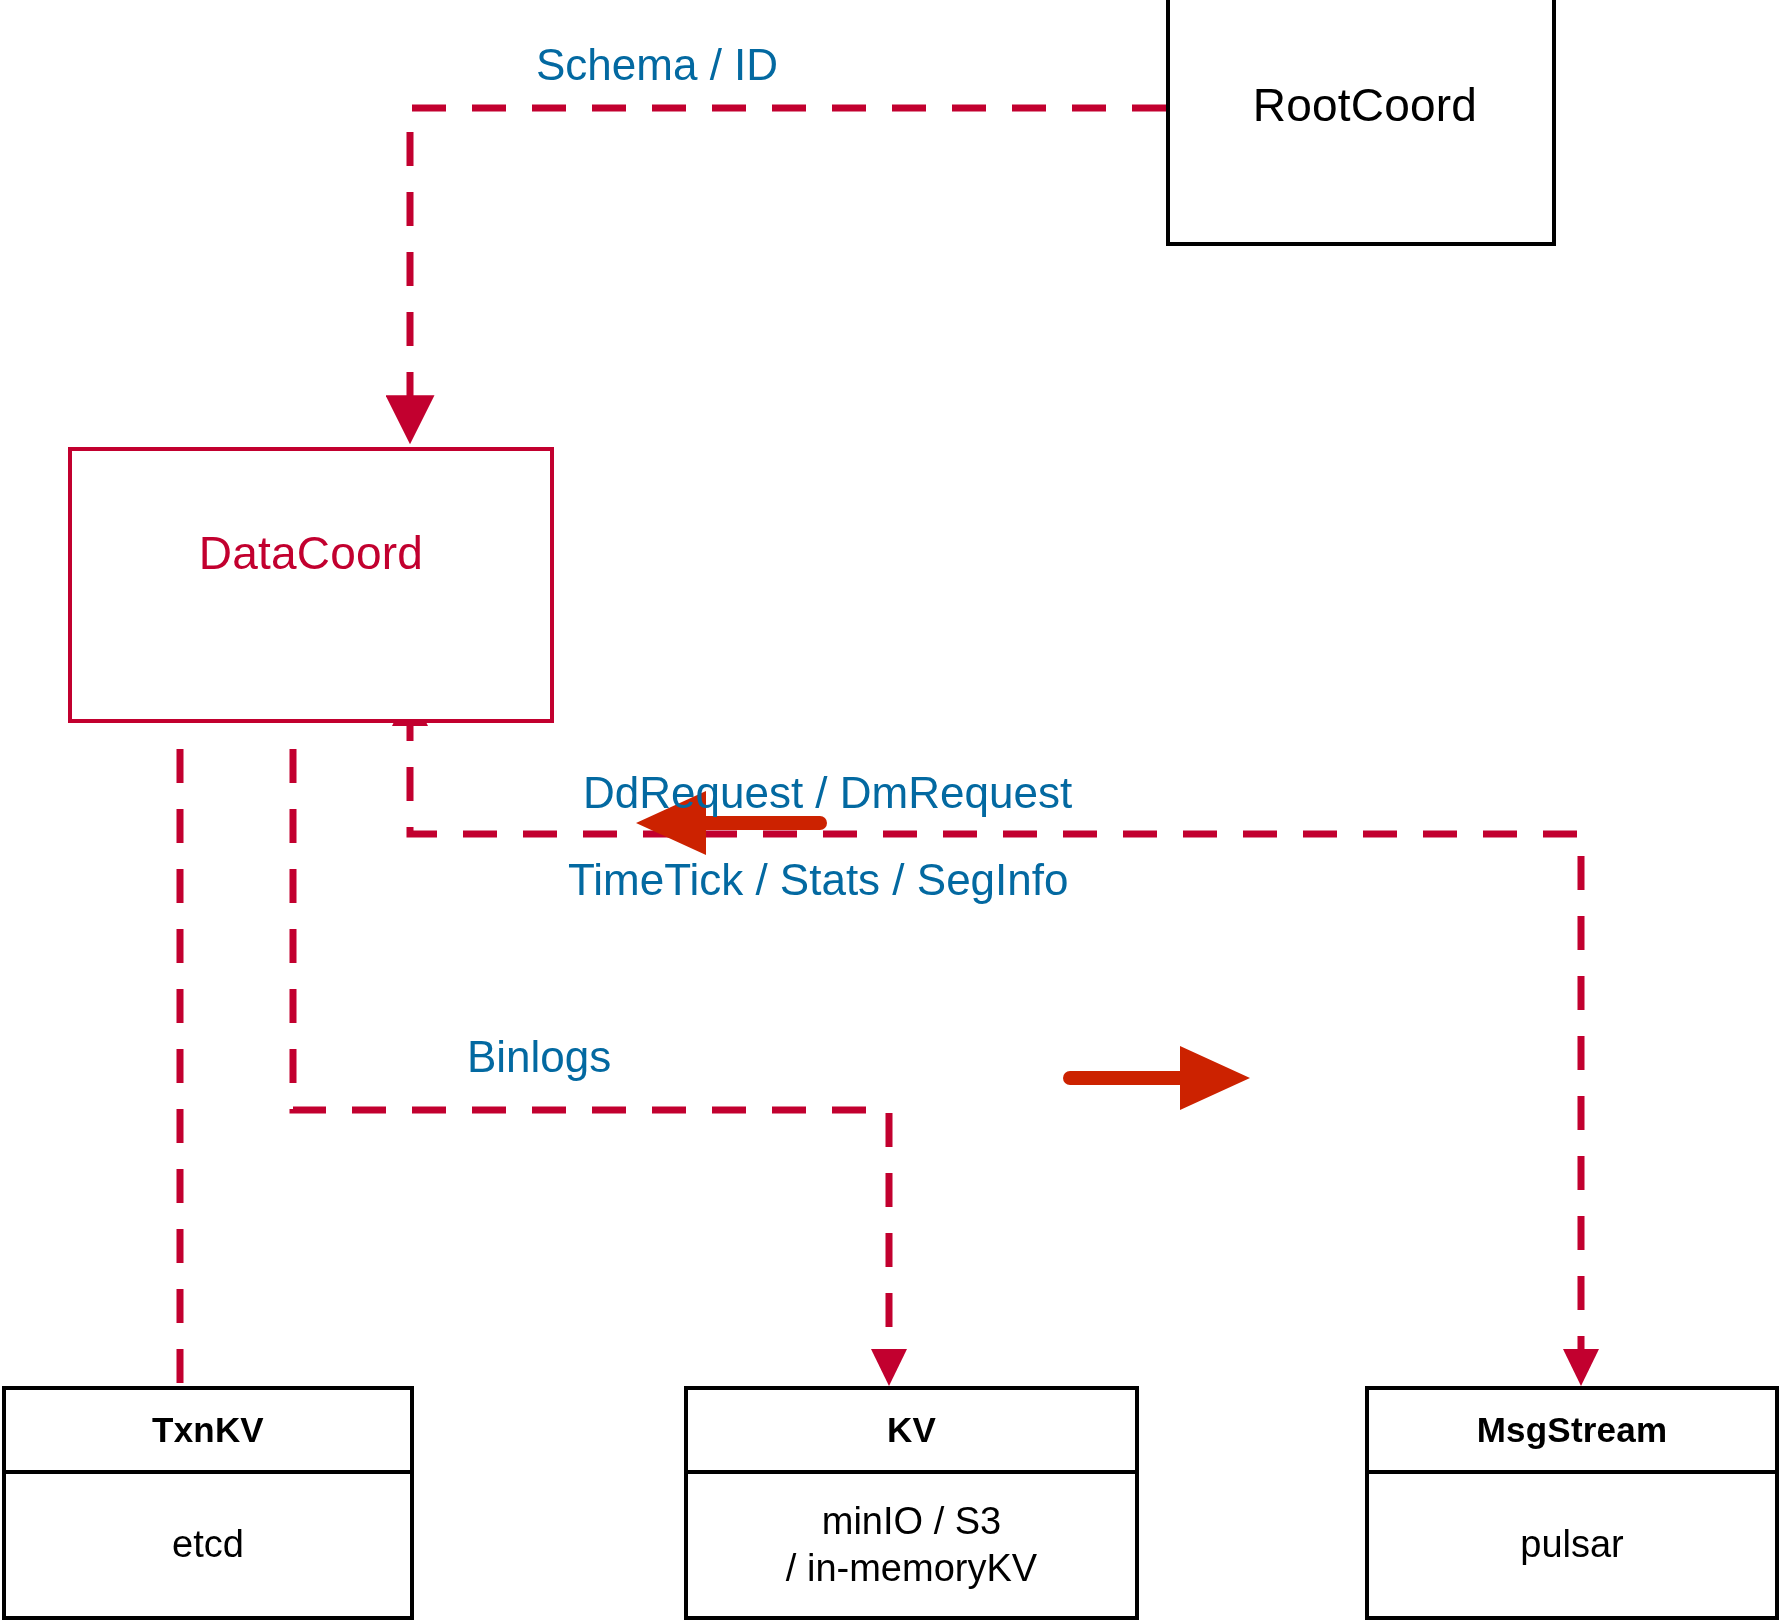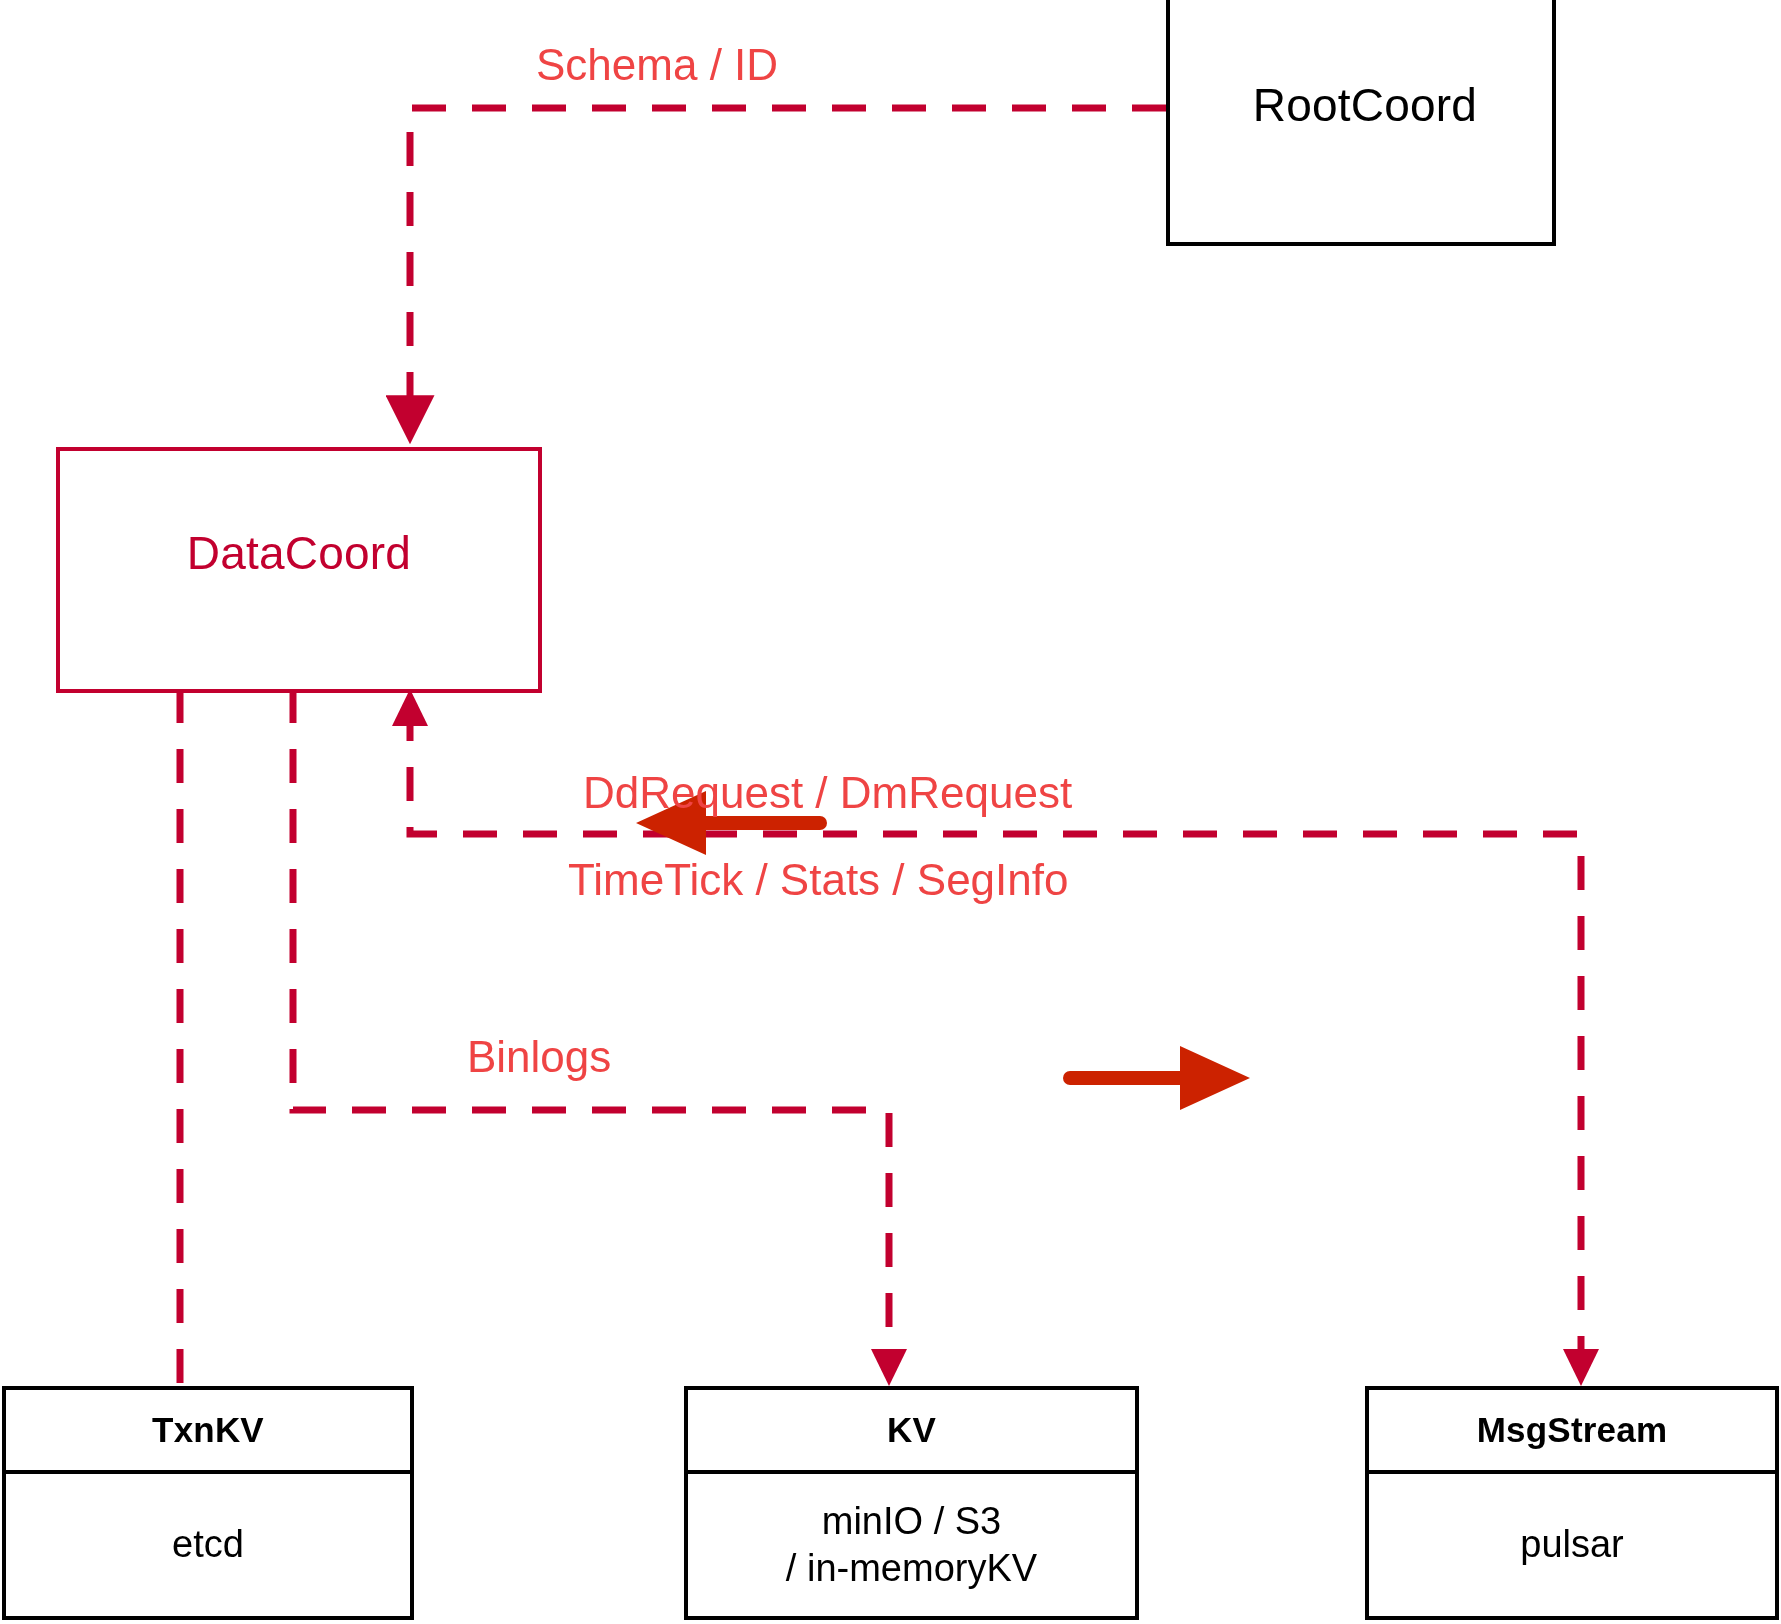--- a/index.html
+++ b/index.html
@@ -64,24 +64,24 @@
     position: absolute;
     left: 0;
     right: 0;
     top: 78px;
     font-weight: normal;
     font-size: 46px;
     padding-left: 8px;
   }
   
   #node-datacoord {
-    left: 56px;
+    left: 68px;
     top: 447px;
     width: 486px;
-    height: 246px;
+    height: 276px;
   }
   #node-datacoord .node-title {
     position: absolute;
     left: 0;
     right: 0;
     top: 75px;
     color: #c2002f;
     font-weight: normal;
     font-size: 46px;
   }
@@ -119,21 +119,21 @@
   }
   #node-msgstream {
     left: 1365px;
     top: 1386px;
     width: 414px;
     height: 234px;
   }
   
   .edge-label {
     position: absolute;
-    color: #ef4444;
+    color: #0369a1;
     font-size: 44px;
     white-space: nowrap;
     font-family: "Liberation Sans", sans-serif;
   }
   #label-schema-id    { left: 536px;  top: 40px;  }
   #label-dd-dm        { left: 583px;  top: 768px; }
   #label-timetick     { left: 568px;  top: 855px; }
   #label-binlogs      { left: 427px;  top: 1032px; margin-left: 40px;}
 </style>
 </head>

